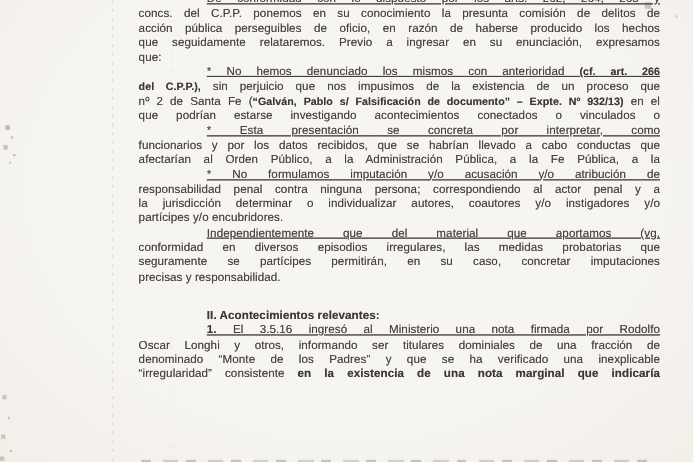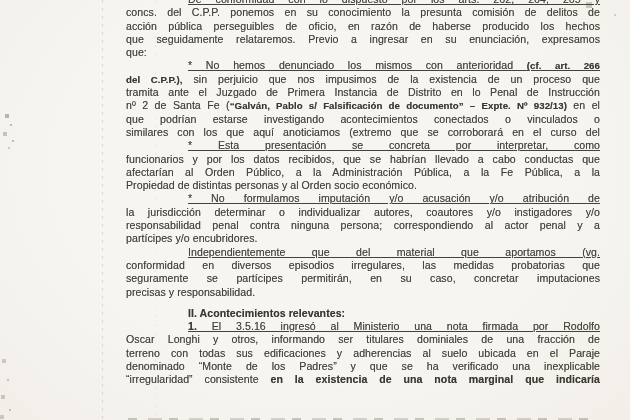--- a/index.html
+++ b/index.html
@@ -12,21 +12,21 @@
   .textcol{
     position:absolute;left:126px;top:-7px;width:474px;
     font-size:10.6px;line-height:13.3px;letter-spacing:.05px;
     text-shadow:0 0 .35px rgba(70,65,58,.55);
   }
   .ln{min-height:13.3px;white-space:normal;}
   .j{text-align:justify;text-align-last:justify;text-justify:inter-word;}
   .ind{padding-left:62px;text-decoration:underline;}
   .b{font-weight:bold;color:#3b3832;}
   .bs{font-weight:bold;font-size:9.7px;color:#3b3832;}
-  .heading{font-weight:bold;color:#3b3832;margin-top:8px;padding-left:62px;}
+  .heading{font-weight:bold;color:#3b3832;margin-top:22px;padding-left:62px;}
   .crease{position:absolute;top:0;width:1px;height:420px;pointer-events:none;}
   .crease-a{left:102px;background:repeating-linear-gradient(180deg,rgba(125,115,100,.20) 0 3px,transparent 3px 8px);}
   .crease-b{left:155px;background:repeating-linear-gradient(180deg,rgba(125,115,100,.11) 0 2px,transparent 2px 9px);}
   .crease-c{left:337px;background:repeating-linear-gradient(180deg,rgba(125,115,100,.07) 0 2px,transparent 2px 10px);}
   .speckles{
     position:absolute;left:0;top:0;width:2px;height:2px;background:transparent;pointer-events:none;
     box-shadow:
       6px 115px 0 1px rgba(110,105,95,.45),
       10px 124px 0 0 rgba(110,105,95,.40),
       4px 133px 0 1px rgba(110,105,95,.35),
@@ -59,45 +59,41 @@
   <div class="textcol">
 
     <div class="ln j ind"><span>De conformidad con lo dispuesto por los arts. 262, 264, 265 y</span></div>
     <div class="ln j"><span>concs. del C.P.P. ponemos en su conocimiento la presunta comisión de delitos de</span></div>
     <div class="ln j"><span>acción pública perseguibles de oficio, en razón de haberse producido los hechos</span></div>
     <div class="ln j"><span>que seguidamente relataremos. Previo a ingresar en su enunciación, expresamos</span></div>
     <div class="ln"><span>que:</span></div>
 
     <div class="ln j ind"><span>* No hemos denunciado los mismos con anterioridad </span><span class="bs">(cf. art. 266</span></div>
     <div class="ln j"><span class="bs">del C.P.P.),</span><span> sin perjuicio que nos impusimos de la existencia de un proceso que</span></div>
-    <div class="ln j"><span>tramita ante el Juzgado de Primera Instancia de Distrito en lo Penal de Instrucción</span></div>
     <div class="ln j"><span>nº 2 de Santa Fe (</span><span class="bs">“Galván, Pablo s/ Falsificación de documento” – Expte. Nº 932/13)</span><span> en el</span></div>
     <div class="ln j"><span>que podrían estarse investigando acontecimientos conectados o vinculados o</span></div>
-    <div class="ln j"><span>similares con los que aquí anoticiamos (extremo que se corroborará en el curso del</span></div>
 
     <div class="ln j ind"><span>* Esta presentación se concreta por interpretar, como</span></div>
     <div class="ln j"><span>funcionarios y por los datos recibidos, que se habrían llevado a cabo conductas que</span></div>
     <div class="ln j"><span>afectarían al Orden Público, a la Administración Pública, a la Fe Pública, a la</span></div>
-    <div class="ln"><span>Propiedad de distintas personas y al Orden socio económico.</span></div>
 
     <div class="ln j ind"><span>* No formulamos imputación y/o acusación y/o atribución de</span></div>
+    <div class="ln j"><span>responsabilidad penal contra ninguna persona; correspondiendo al actor penal y a</span></div>
     <div class="ln j"><span>la jurisdicción determinar o individualizar autores, coautores y/o instigadores y/o</span></div>
-    <div class="ln j"><span>responsabilidad penal contra ninguna persona; correspondiendo al actor penal y a</span></div>
     <div class="ln"><span>partícipes y/o encubridores.</span></div>
 
     <div class="ln j ind"><span>Independientemente que del material que aportamos (vg.</span></div>
     <div class="ln j"><span>conformidad en diversos episodios irregulares, las medidas probatorias que</span></div>
     <div class="ln j"><span>seguramente se partícipes permitirán, en su caso, concretar imputaciones</span></div>
     <div class="ln"><span>precisas y responsabilidad.</span></div>
 
     <div class="ln heading"><span>II. Acontecimientos relevantes:</span></div>
 
     <div class="ln j ind"><span class="b">1.</span><span> El 3.5.16 ingresó al Ministerio una nota firmada por Rodolfo</span></div>
     <div class="ln j"><span>Oscar Longhi y otros, informando ser titulares dominiales de una fracción de</span></div>
-    <div class="ln j"><span>terreno con todas sus edificaciones y adherencias al suelo ubicada en el Paraje</span></div>
     <div class="ln j"><span>denominado “Monte de los Padres” y que se ha verificado una inexplicable</span></div>
     <div class="ln j"><span>“irregularidad” consistente </span><span class="b">en la existencia de una nota marginal que indicaría</span></div>
 
   </div>
 
   <div class="sliver"></div>
 
 </div>
 
 </body></html>

